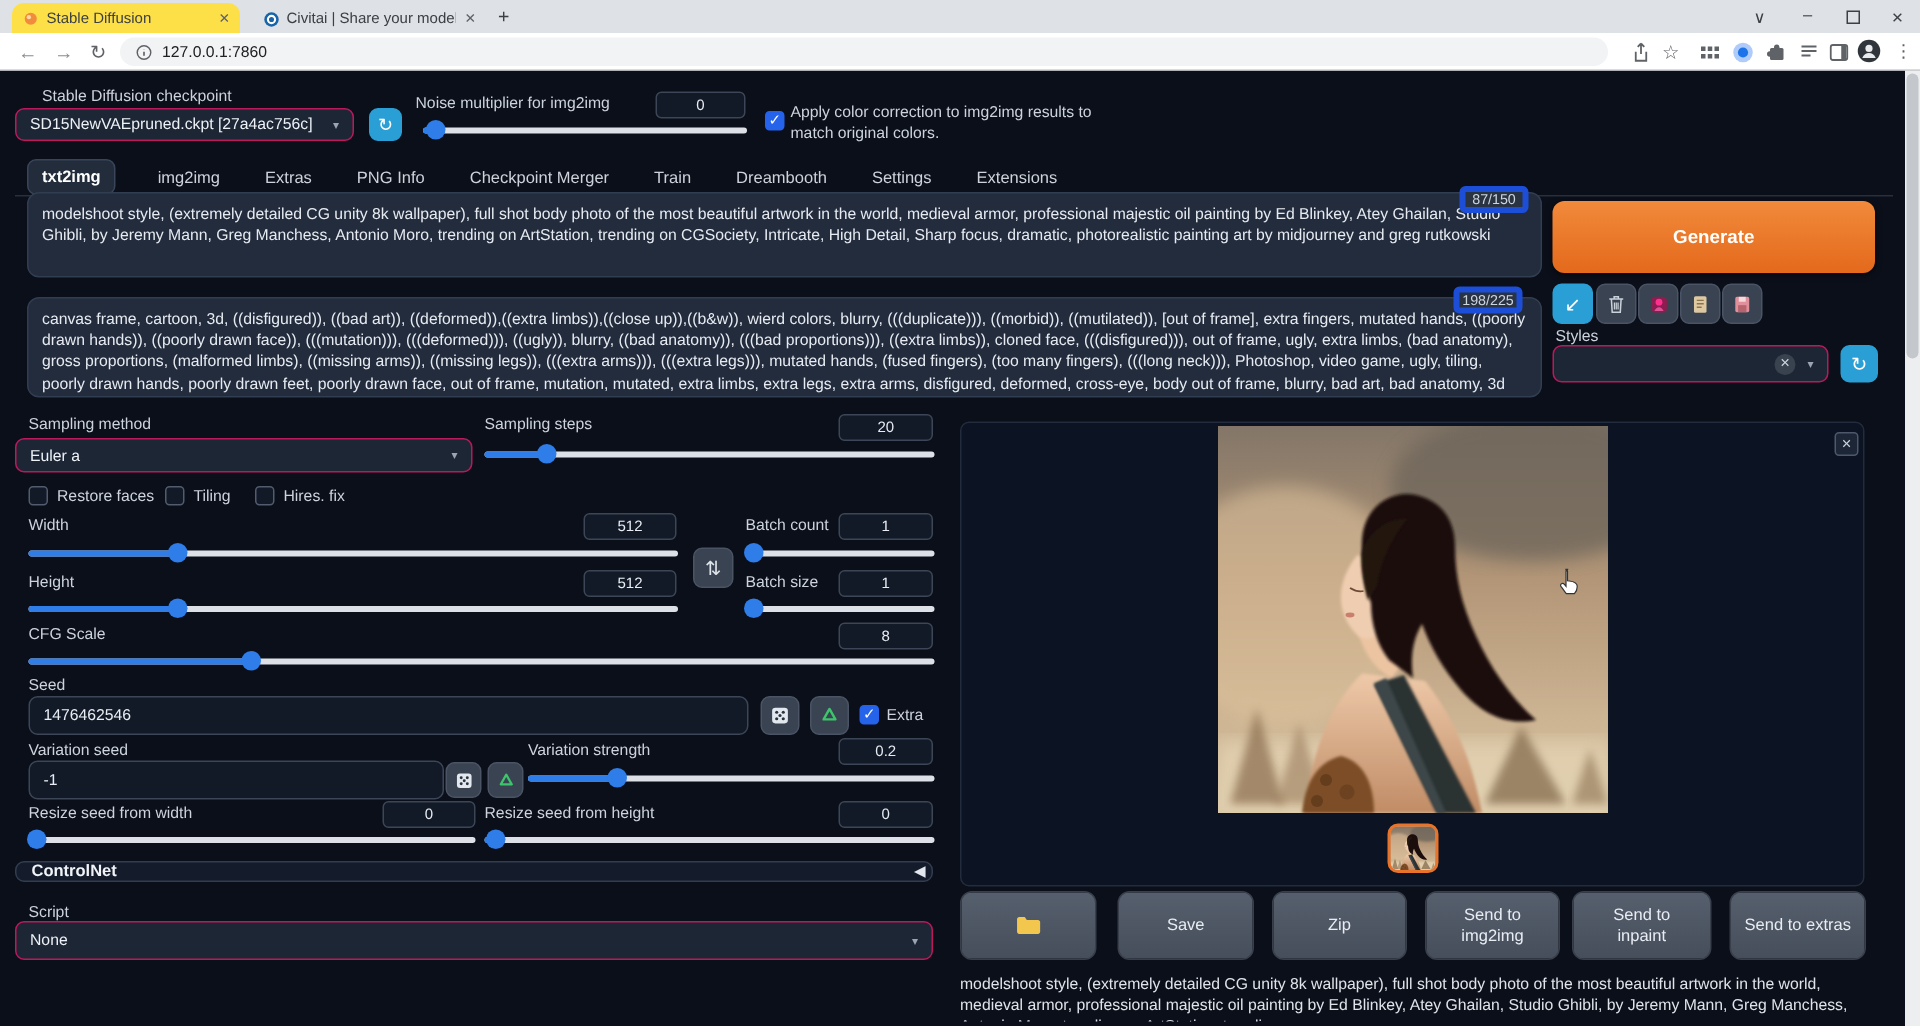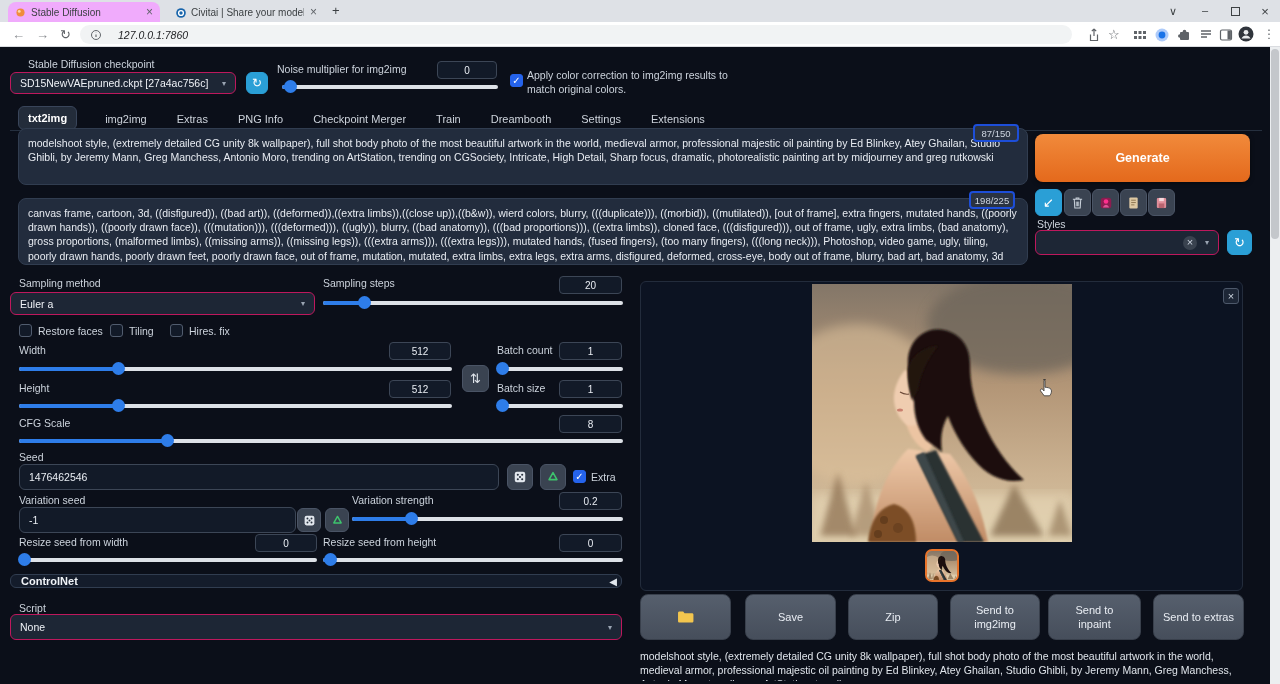--- a/index.html
+++ b/index.html
@@ -4,42 +4,42 @@
 <style>
   * { margin:0; padding:0; box-sizing:border-box; }
   html,body { width:1280px; height:684px; }
   body { font-family:"Liberation Sans", sans-serif; background:#000; }
   #screen { position:relative; width:1280px; height:684px; background:#0b0f19; overflow:hidden; }
   .abs { position:absolute; }
 
   
   .tabstrip { left:0; top:0; width:1280px; height:22px; background:#dee1e6; }
   .btab { display:flex; align-items:center; gap:6px; font-size:10px; color:#3c4043; padding:0 7px; }
-  .btab.active { background:#f0abfc; border-radius:8px 8px 0 0; }
+  .btab.active { background:#fde047; border-radius:8px 8px 0 0; }
   .btab-title { white-space:nowrap; overflow:hidden; flex:1; }
   .btab-close { color:#5f6368; font-size:12px; line-height:10px; cursor:pointer; }
   .winbtn { color:#3c4043; font-size:11px; text-align:center; width:14px; }
   .toolbar { left:0; top:22px; width:1280px; height:25px; background:#ffffff; border-bottom:1px solid #dadce0; }
   .navic { color:#8a8d91; font-size:13px; line-height:25px; }
-  .urlpill { display:flex; align-items:center; gap:16px; background:#f1f3f4; border-radius:10px; height:19px; padding:0 10px; font-size:10.5px; color:#202124;font-style:italic; }
+  .urlpill { display:flex; align-items:center; gap:6px; background:#f1f3f4; border-radius:10px; height:19px; padding:0 10px; font-size:10.5px; color:#202124; }
   .tbicon { width:16px; height:16px; display:inline-block; }
 
   
   .lbl { position:absolute; font-size:10.5px; color:#ccd3dc; white-space:nowrap; }
   .numbox { position:absolute; height:18px; background:#121a28; border:1px solid #3c4656; border-radius:4px; color:#e9edf3; font-size:10px; display:flex; align-items:center; justify-content:center; }
   .dd { position:absolute; background:#1d2635; border:1px solid #be185d; border-radius:6px; color:#eef1f6; font-size:10.5px; display:flex; align-items:center; padding:0 9px; }
   .dd .arr { margin-left:auto; color:#9aa4b2; font-size:8px; }
   .slider { position:absolute; height:13px; }
   .slider .track { position:absolute; left:0; right:0; top:5px; height:4px; background:#dde1e7; border-radius:2px; }
   .slider .fill { position:absolute; left:0; top:5px; height:4px; background:#2e7de9; border-radius:2px 0 0 2px; }
   .slider .knob { position:absolute; top:0; width:13px; height:13px; border-radius:50%; background:#2e7de9; margin-left:-7px; }
   .cb { position:absolute; width:13px; height:13px; border-radius:3px; background:#121a28; border:1px solid #515c6e; }
   .cb.on { background:#2563eb; border-color:#2563eb; color:#fff; font-size:10px; line-height:12px; text-align:center; }
   .ta { position:absolute; background:#222c3d; border:1px solid #313d50; border-radius:8px; color:#e7ebf1; font-size:10.5px; line-height:1.35; padding:7px 9px; resize:none; outline:none; overflow:hidden; font-family:"Liberation Sans", sans-serif; }
-  .counter { position:absolute; width:46px; height:18px; background:#2a3342; border:2px solid #1d4ed8; border-radius:4px; color:#cdd5e0; font-size:9.5px; display:flex; align-items:center; justify-content:center; }
+  .counter { position:absolute; width:46px; height:18px; background:#2a3342; border:4px solid #1d4ed8; border-radius:4px; color:#cdd5e0; font-size:9.5px; display:flex; align-items:center; justify-content:center; }
   .sqbtn { position:absolute; border-radius:6px; display:flex; align-items:center; justify-content:center; border:1px solid #4a5465; background:#3a4351; cursor:pointer; }
   .sqbtn.blue { background:#2a9fd6; border-color:#2a9fd6; color:#fff; }
   .gen { position:absolute; left:1035px; top:134px; width:215px; height:48px; border-radius:8px; background:linear-gradient(180deg,#f18a3b,#e4691c); color:#fff; font-weight:bold; font-size:12.5px; display:flex; align-items:center; justify-content:center; box-shadow:0 1px 4px rgba(0,0,0,.5); cursor:pointer; }
   .outbtn { position:absolute; top:594px; height:46px; background:linear-gradient(180deg,#565f6d,#464e5b); border:1px solid #39404c; border-radius:8px; color:#e9edf3; font-size:11px; display:flex; align-items:center; justify-content:center; text-align:center; line-height:1.3; cursor:pointer; }
   .navtab { font-size:11px; color:#cdd3db; padding:5px 2px; cursor:pointer; white-space:nowrap; }
   .navtab.active { background:#232c3a; border:1px solid #39455a; border-radius:6px; color:#fff; font-weight:bold; padding:5px 9px; }
 </style>
 </head>
 <body>
 

